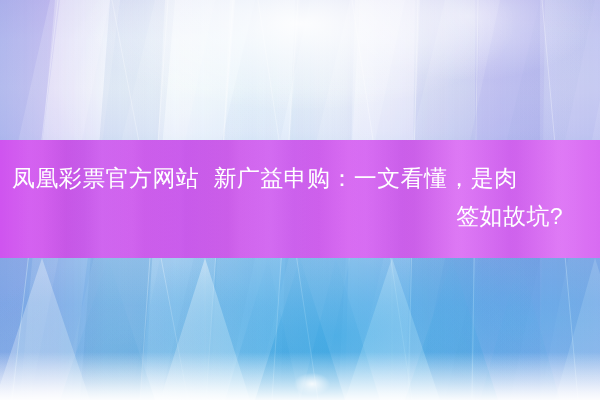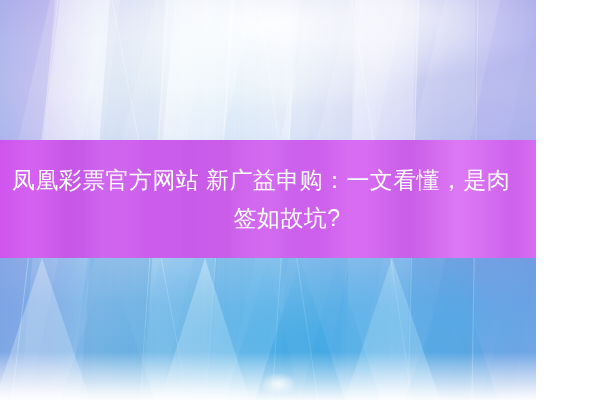--- a/index.html
+++ b/index.html
@@ -3,24 +3,24 @@
 <meta charset="utf-8">
 <style>
   html, body {
     margin: 0;
     padding: 0;
     background: #ffffff;
   }
 
   #stage {
     position: relative;
-    width: 536px;
+    width: 600px;
     height: 400px;
     overflow: hidden;
-    font-family: Liberation Sans, sans-serif;
+    font-family: Liberation Mono, monospace;
     background: #701a75;
   }
 
   
   .bg-layer {
     position: absolute;
     inset: 0;
     pointer-events: none;
   }
 
@@ -146,21 +146,21 @@
   .headline {
     position: relative;
     z-index: 2;
     color: #ffffff;
     font-size: 23px;
     line-height: 38px;
     letter-spacing: 0.4px;
     white-space: nowrap;
   }
   #headline-line-1 { text-align: left;   padding-left: 2px; }
-  #headline-line-2 { text-align: center; padding-right: 26px; }
+  #headline-line-2 { text-align: right; padding-right: 26px; }
 </style>
 </head>
 <body>
 
 <div id="stage">
 
   <div class="bg-layer" id="bg-base"></div>
   <div class="bg-layer" id="bg-horizontal"></div>
 
   <div id="facets">

